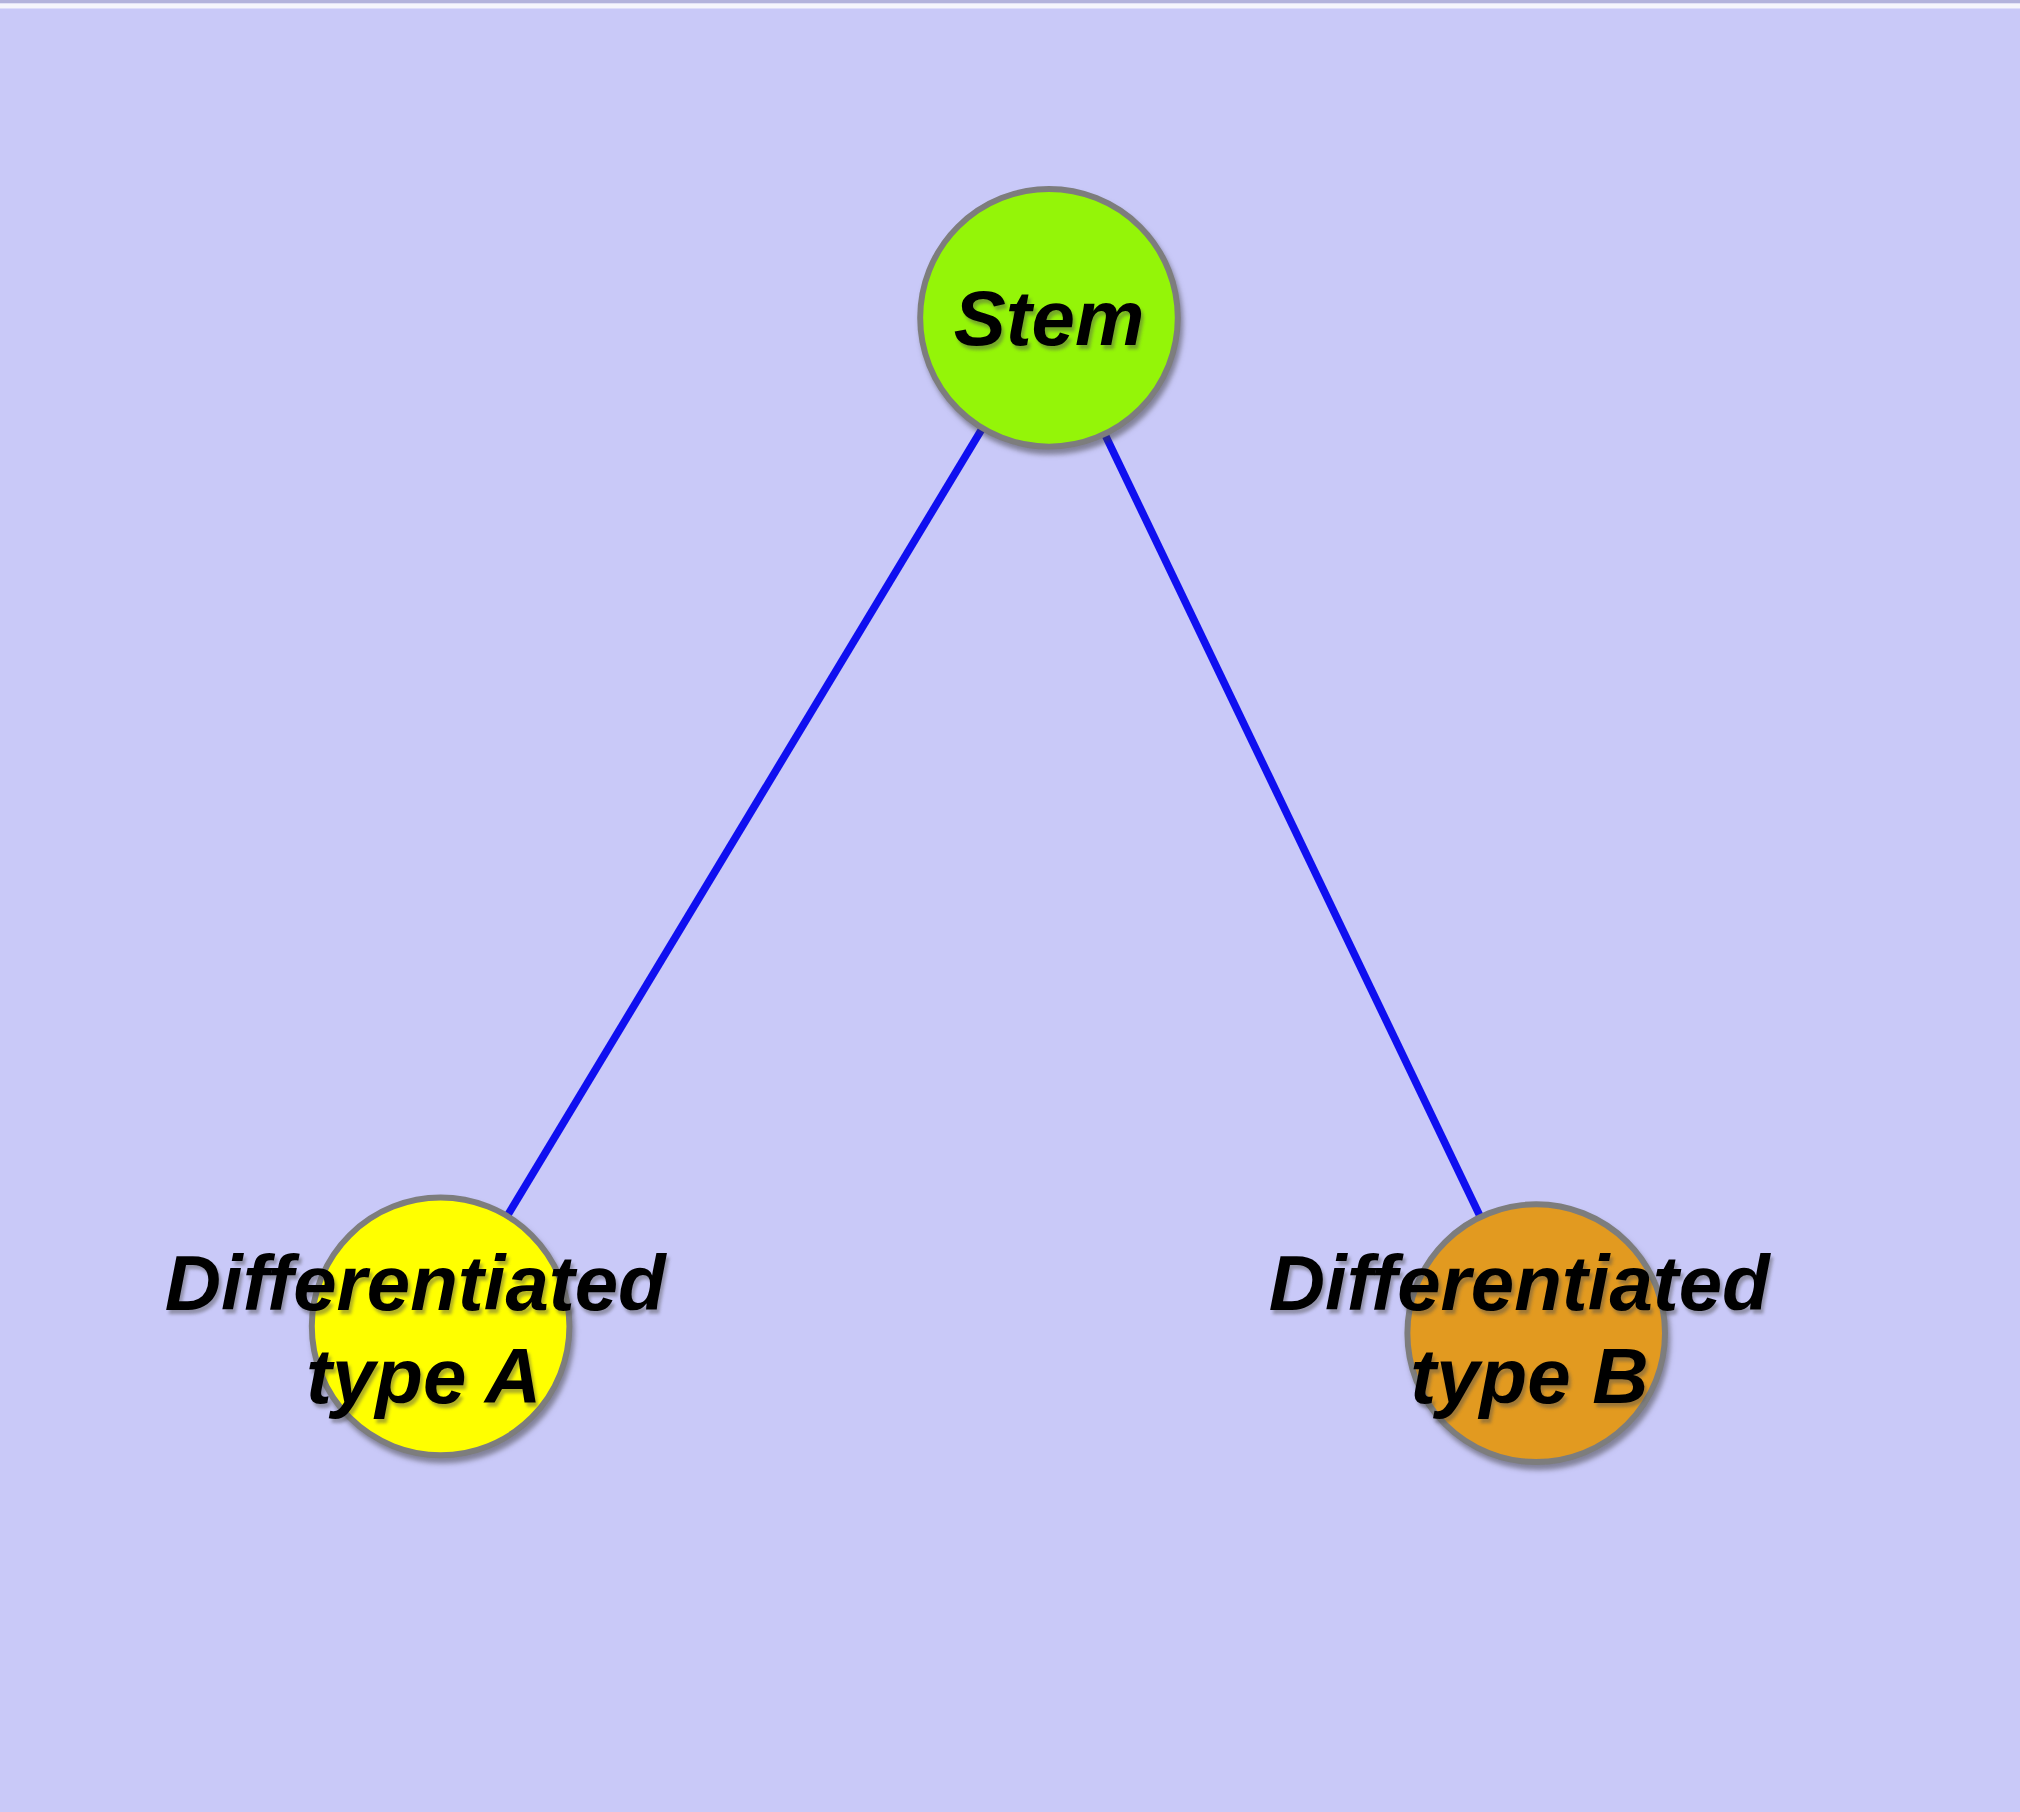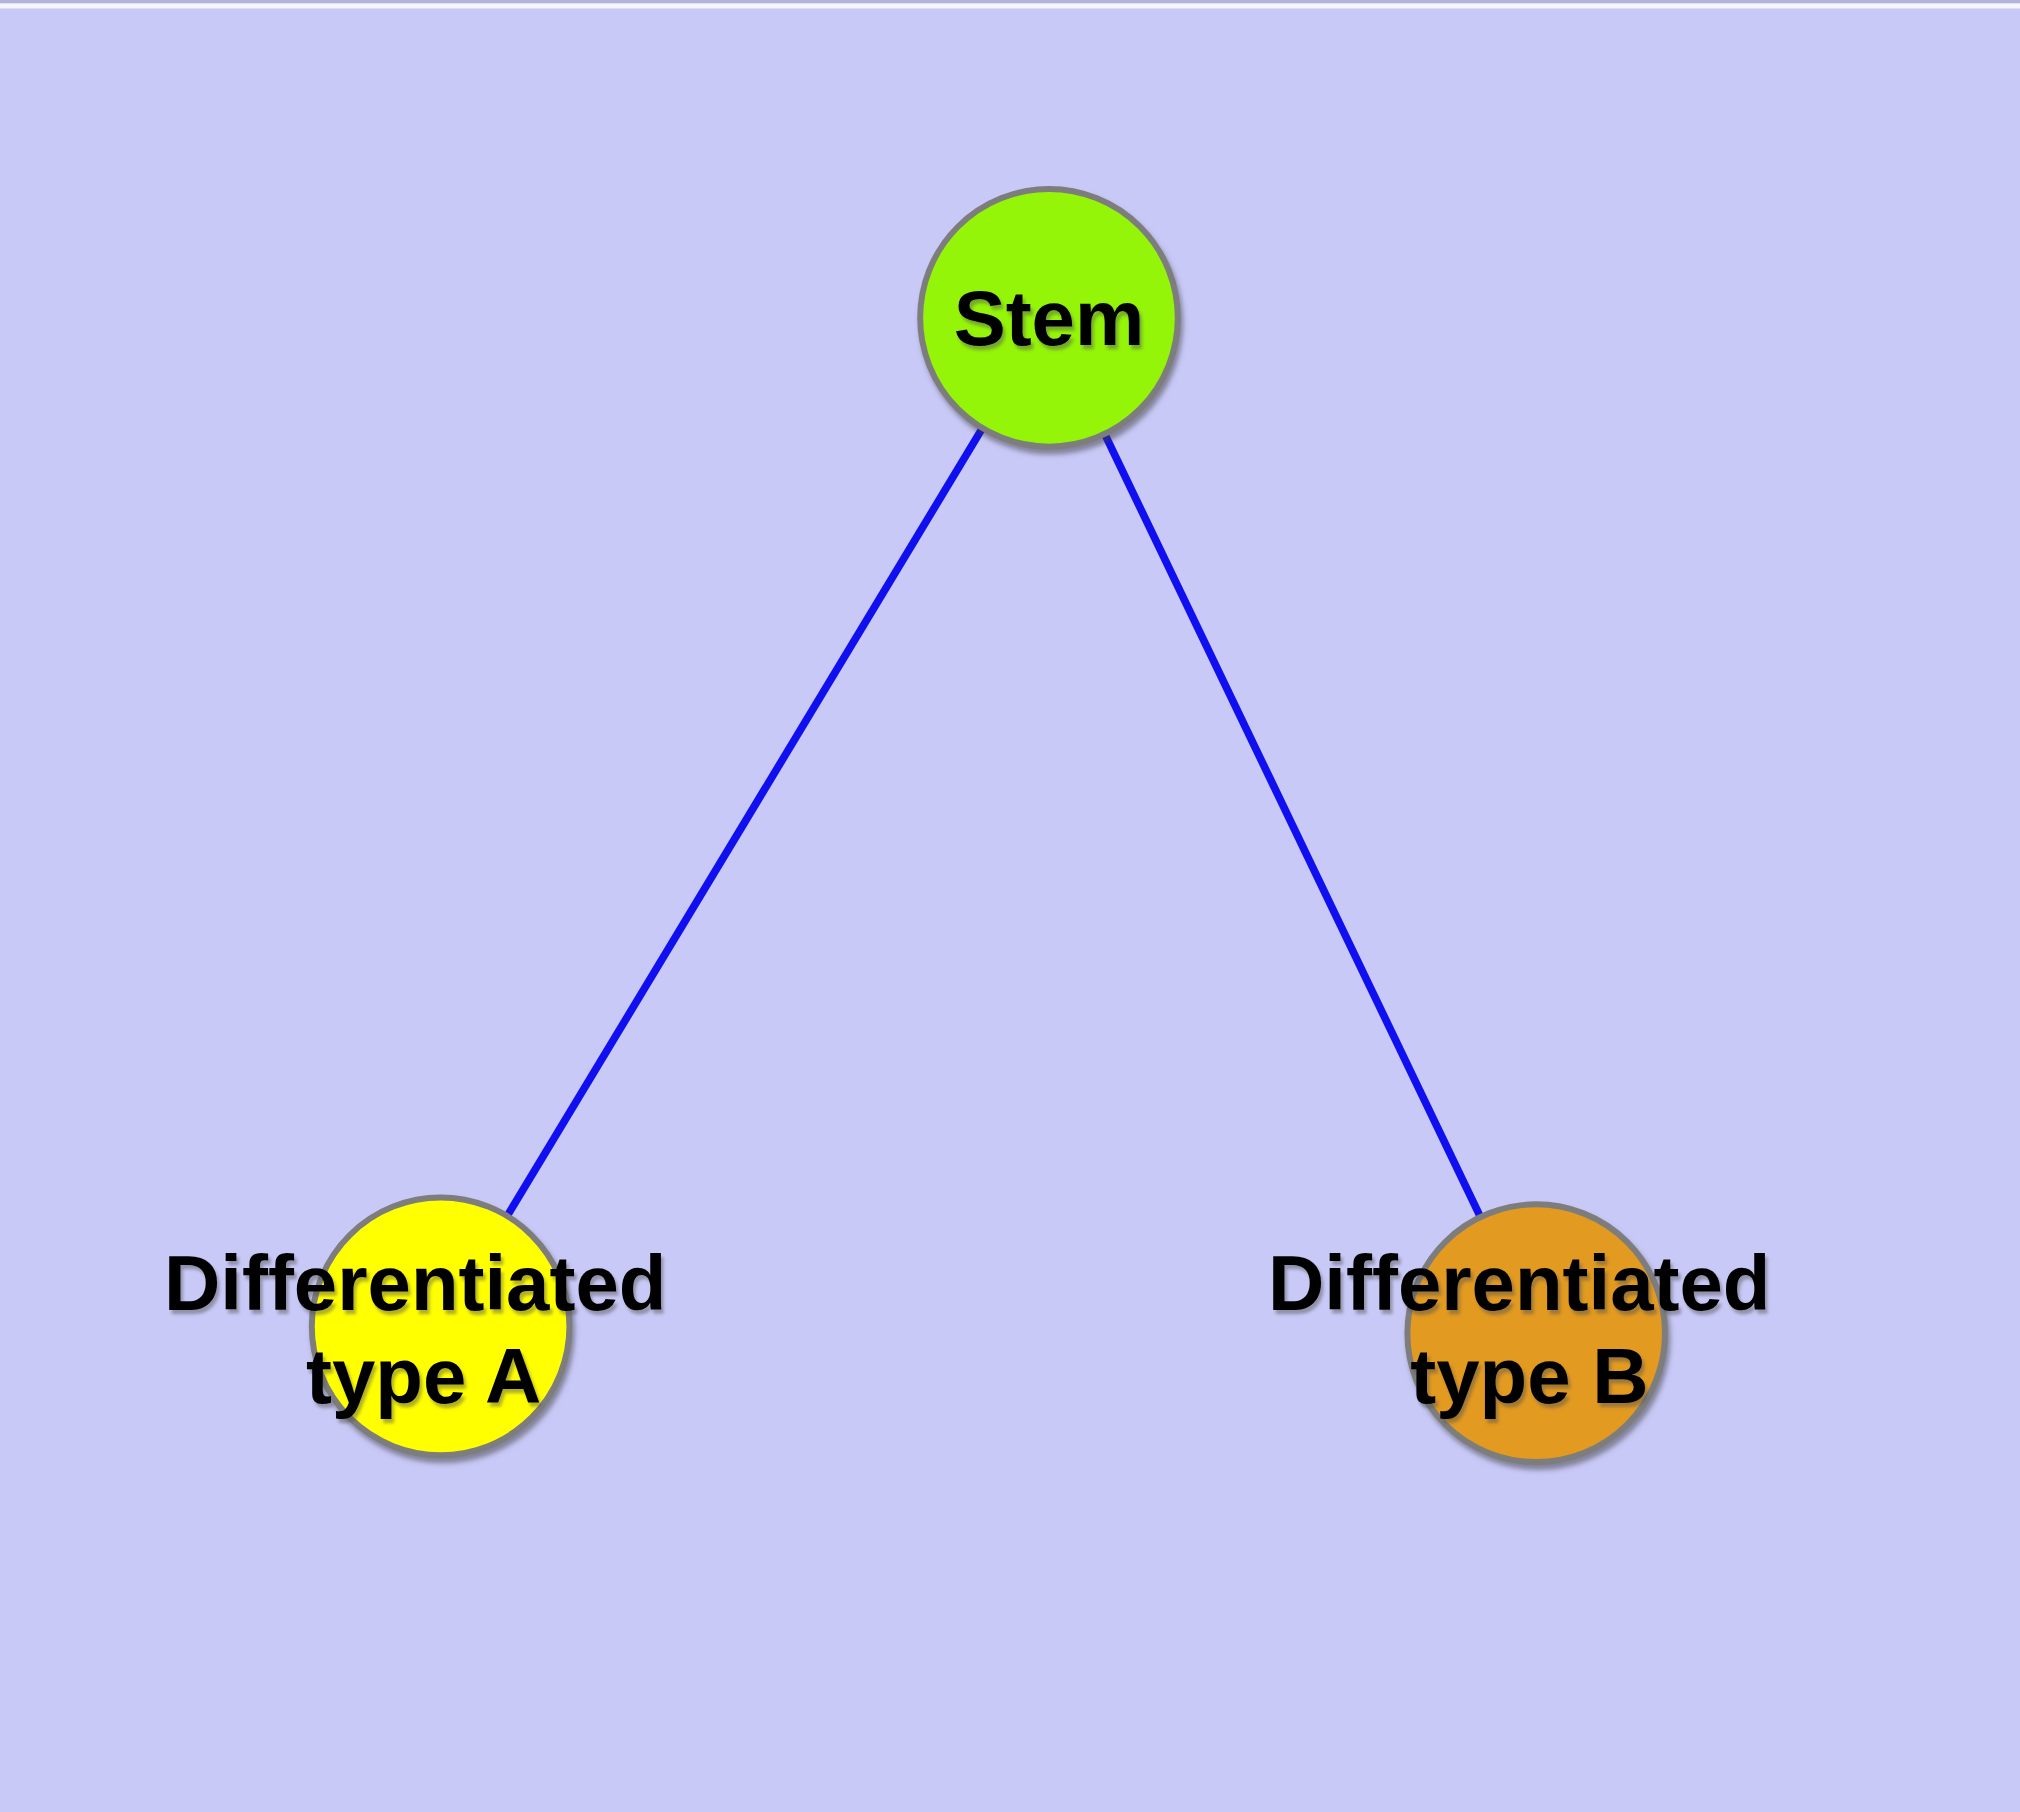--- a/index.html
+++ b/index.html
@@ -6,20 +6,21 @@
     margin: 0;
     padding: 0;
     width: 100%;
     height: 100%;
     overflow: hidden;
     background: #c9c9f8;
   }
   .canvas-wrap {
     width: 100vw;
     height: 100vh;
+    font-style: italic;
   }
   svg.graph {
     display: block;
     width: 100%;
     height: 100%;
   }
   .edge {
     stroke-width: 9;
     stroke-linecap: butt;
     fill: none;

